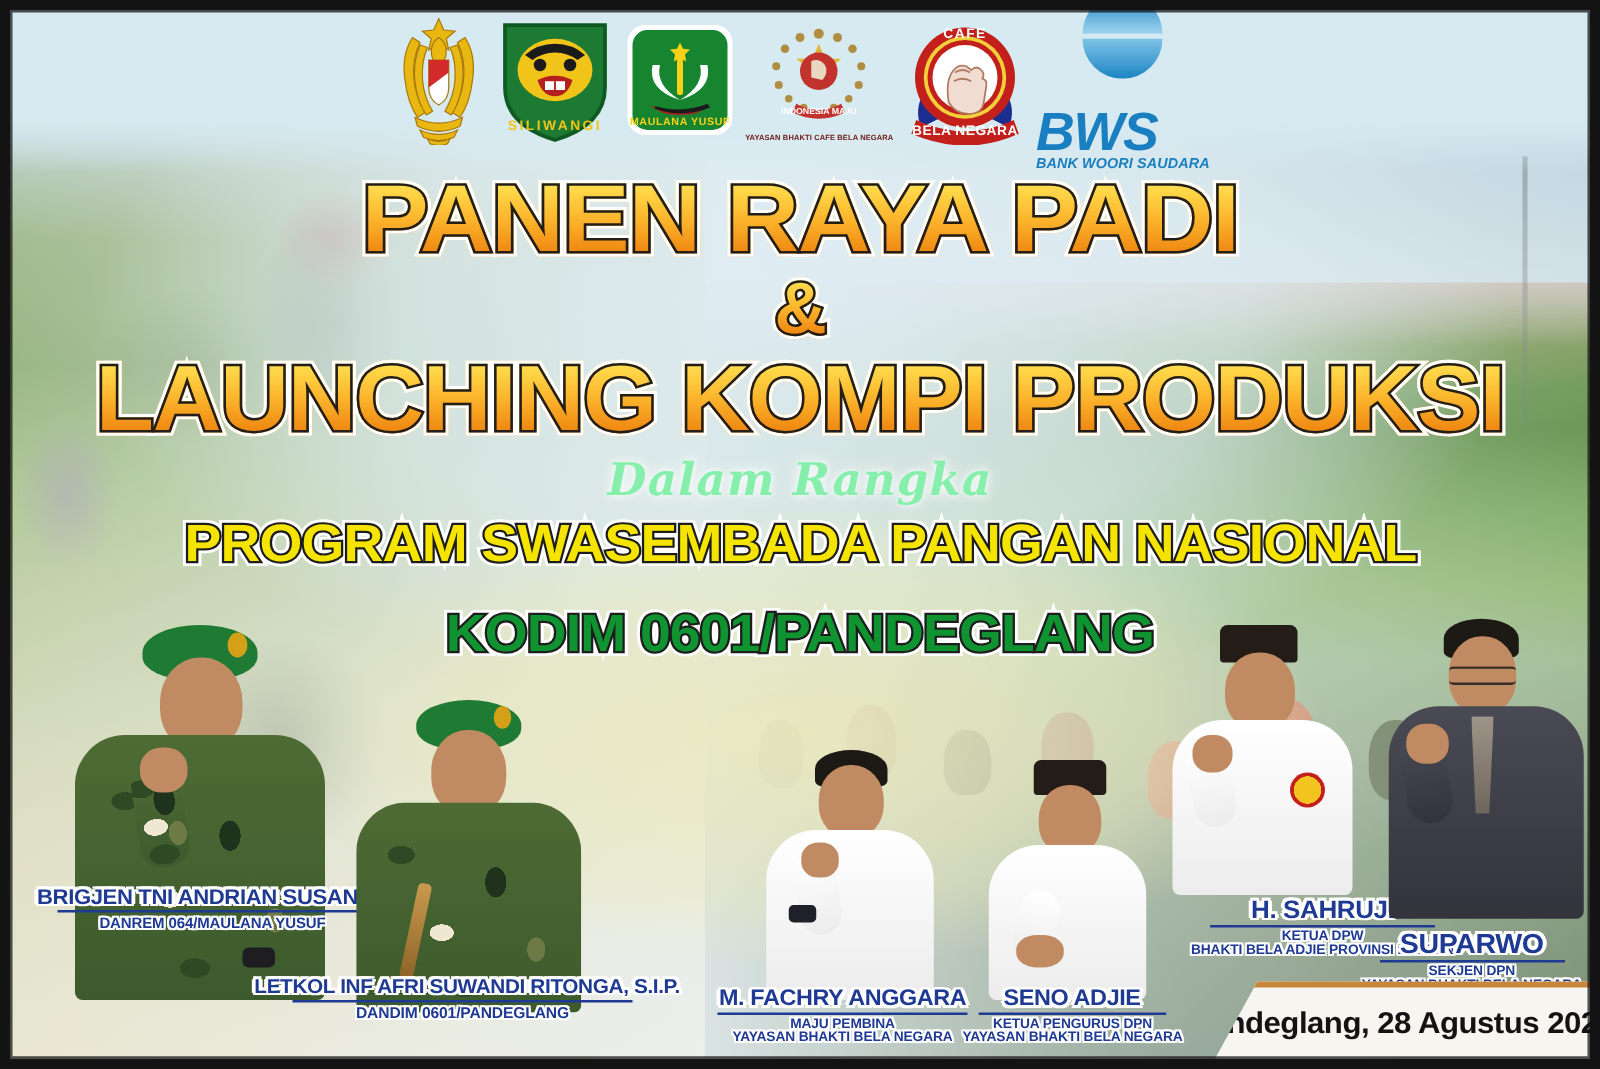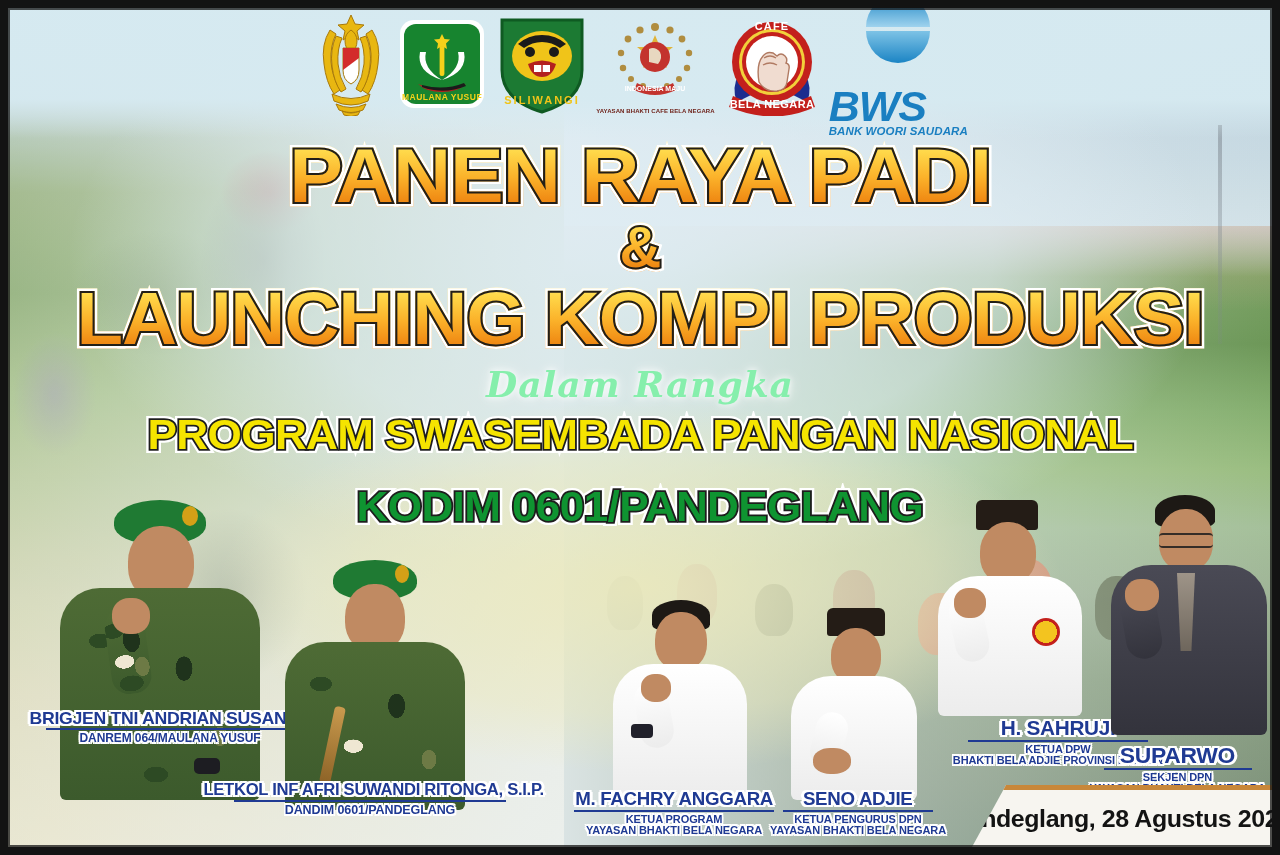--- a/index.html
+++ b/index.html
@@ -232,44 +232,44 @@
           <path d="M20 82 q19 9 38 0 l-2 7 q-17 8 -34 0z"></path>
           <path d="M24 92 q15 7 30 0 l-3 6 q-12 5 -24 0z"></path>
           <path d="M30 99 q9 4 18 0 l-2 4 q-7 3 -14 0z"></path>
         </g>
         <path d="M31 36 h16 v22 q0 10 -8 14 q-8-4 -8-14z" fill="#fff" stroke="#a8790a" stroke-width="1"></path>
         <path d="M31 36 h16 v10 l-16 12z" fill="#d32b2b"></path>
       </svg>
     </div>
 
     <div class="logo">
+      <svg width="96" height="104" viewBox="0 0 96 104">
+        <path d="M8 8 h80 v50 q0 30 -40 42 q-40-12 -40-42z" fill="#1c7a33" stroke="#0f5a22" stroke-width="3"></path>
+        <ellipse cx="48" cy="44" rx="30" ry="25" fill="#f0c419"></ellipse>
+        <path d="M24 32 q10-9 24-9 q14 0 24 9 l-6 4 q-8-6 -18-6 q-10 0-18 6z" fill="#1b1b1b"></path>
+        <circle cx="36" cy="40" r="5" fill="#1b1b1b"></circle>
+        <circle cx="60" cy="40" r="5" fill="#1b1b1b"></circle>
+        <path d="M34 52 q14-7 28 0 q-4 13 -14 13 q-10 0 -14-13z" fill="#b3201f"></path>
+        <path d="M40 53 h16 v7 h-16z" fill="#fff"></path>
+        <path d="M48 53 v7" stroke="#b3201f" stroke-width="1.5"></path>
+        <text x="48" y="92" text-anchor="middle" font-family="Liberation Sans, sans-serif" font-size="11" font-weight="700" fill="#f0c419" letter-spacing="2">SILIWANGI</text>
+      </svg>
+    </div>
+
+    <div class="logo">
       <svg width="92" height="92" viewBox="0 0 92 92">
         <rect x="4" y="2" width="84" height="88" rx="14" fill="#fff"></rect>
         <rect x="8" y="6" width="76" height="80" rx="12" fill="#17842f"></rect>
         <path d="M46 16 l2.5 5 5.5 .6 -4 4 1 5.5 -5-2.8 -5 2.8 1-5.5 -4-4 5.5-.6z" fill="#f5d11a"></path>
         <rect x="43.6" y="28" width="4.8" height="30" rx="2" fill="#f5d11a"></rect>
         <path d="M24 34 q-4 20 22 28 q-20-12 -16-28z" fill="#fff"></path>
         <path d="M68 34 q4 20 -22 28 q20-12 16-28z" fill="#fff"></path>
         <path d="M22 66 q24 10 48 0 q-8 8 -24 8 q-16 0 -24-8z" fill="#b3201f"></path>
         <path d="M26 67 q22 6 42 -2 l2 3 q-22 9 -44 1z" fill="#1b1b1b"></path>
         <text x="46" y="82" text-anchor="middle" font-family="Liberation Sans, sans-serif" font-size="8.5" font-weight="700" fill="#f5d11a" letter-spacing=".5">MAULANA YUSUF</text>
-      </svg>
-    </div>
-
-    <div class="logo">
-      <svg width="96" height="104" viewBox="0 0 96 104">
-        <path d="M8 8 h80 v50 q0 30 -40 42 q-40-12 -40-42z" fill="#1c7a33" stroke="#0f5a22" stroke-width="3"></path>
-        <ellipse cx="48" cy="44" rx="30" ry="25" fill="#f0c419"></ellipse>
-        <path d="M24 32 q10-9 24-9 q14 0 24 9 l-6 4 q-8-6 -18-6 q-10 0-18 6z" fill="#1b1b1b"></path>
-        <circle cx="36" cy="40" r="5" fill="#1b1b1b"></circle>
-        <circle cx="60" cy="40" r="5" fill="#1b1b1b"></circle>
-        <path d="M34 52 q14-7 28 0 q-4 13 -14 13 q-10 0 -14-13z" fill="#b3201f"></path>
-        <path d="M40 53 h16 v7 h-16z" fill="#fff"></path>
-        <path d="M48 53 v7" stroke="#b3201f" stroke-width="1.5"></path>
-        <text x="48" y="92" text-anchor="middle" font-family="Liberation Sans, sans-serif" font-size="11" font-weight="700" fill="#f0c419" letter-spacing="2">SILIWANGI</text>
       </svg>
     </div>
 
     <div class="logo">
       <svg width="96" height="92" viewBox="0 0 96 92">
         <g fill="#b08d3f">
           <circle cx="48" cy="12" r="4"></circle>
             <circle cx="33" cy="15" r="3.6"></circle>
             <circle cx="63" cy="15" r="3.6"></circle>
           <circle cx="21" cy="24" r="3.4"></circle>
@@ -408,21 +408,21 @@
     <div style="position:absolute;left:47px;top:0;width:58px;height:30px;border-radius:50% 50% 18% 18%;background:#1d1915;"></div>
     <div class="head" style="left:50px;top:12px;width:52px;height:58px;"></div>
     <div class="body white-shirt" style="left:8px;top:64px;width:134px;height:136px;"></div>
     <div class="arm white-shirt" style="left:32px;top:82px;width:34px;height:66px;transform:rotate(-10deg);"></div>
     <div class="fist" style="left:36px;top:74px;width:30px;height:28px;"></div>
     <div style="position:absolute;left:26px;top:124px;width:22px;height:14px;border-radius:4px;background:#20202a;"></div>
   </div>
   <div class="plate" style="left:558px;bottom:18px;width:232px;">
     <div class="nm" style="font-size:18px;">M. FACHRY ANGGARA</div>
     <div class="rule" style="width:200px;"></div>
-    <div class="sub" style="font-size:11px;">KETUA PROGRAM</div>
+    <div class="sub" style="font-size:11px;">MAJU PEMBINA</div>
     <div class="sub" style="font-size:11px;">YAYASAN BHAKTI BELA NEGARA</div>
   </div>
 
   <div class="fig" style="left:785px;bottom:55px;width:140px;height:192px;">
     <div class="songkok" style="left:42px;top:0;width:58px;height:28px;"></div>
     <div class="head" style="left:46px;top:20px;width:50px;height:56px;"></div>
     <div class="body white-shirt" style="left:6px;top:68px;width:126px;height:124px;"></div>
     <div class="arm white-shirt" style="left:28px;top:104px;width:32px;height:56px;transform:rotate(14deg);"></div>
     <div class="fist" style="left:28px;top:140px;width:38px;height:26px;"></div>
   </div>

